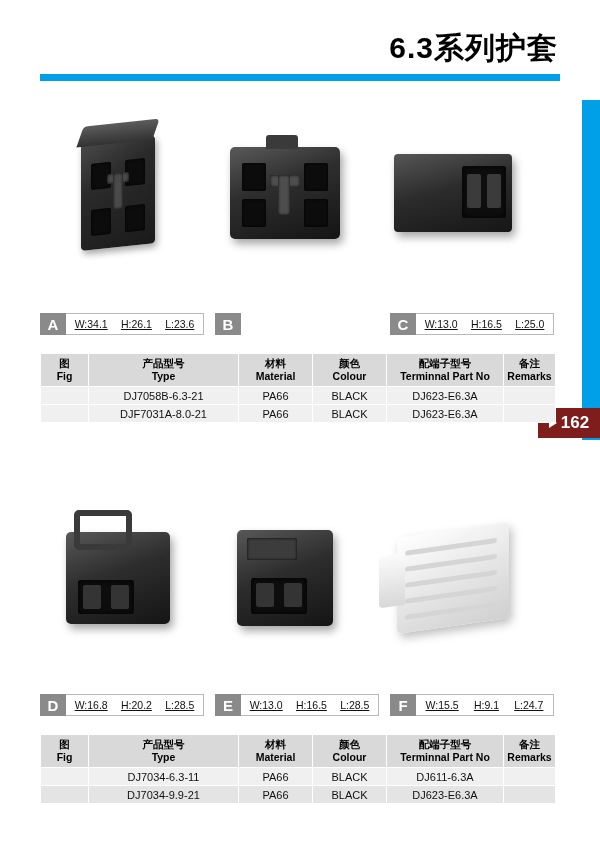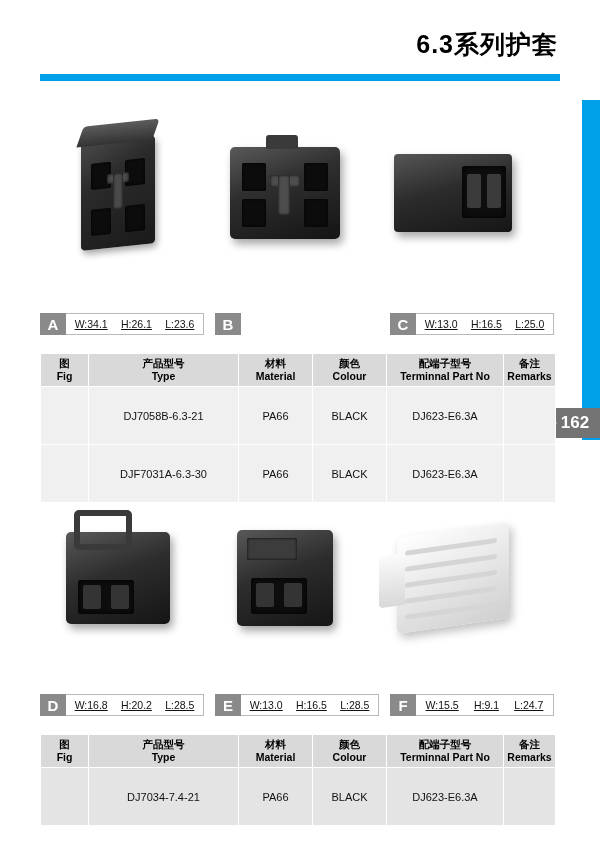--- a/index.html
+++ b/index.html
@@ -18,21 +18,21 @@
     position: relative;
     width: 600px;
     height: 848px;
   }
 
   
   .header-title {
     position: absolute;
     right: 42px;
     top: 28px;
-    font-size: 25px;
+    font-size: 30px;
     font-weight: bold;
     color: #000000;
     letter-spacing: 1px;
     margin-left: 34px;
   }
   .header-rule {
     position: absolute;
     left: 40px;
     top: 74px;
     width: 520px;
@@ -48,21 +48,21 @@
     width: 18px;
     height: 340px;
     background: #00a0e9;
   }
   .page-num-box {
     position: absolute;
     right: 0;
     top: 408px;
     width: 62px;
     height: 30px;
-    background: #737373;
+    background: #7f1d1d;
     color: #ffffff;
     font-size: 17px;
     font-weight: bold;
     display: flex;
     align-items: center;
     justify-content: center;
     gap: 4px;
   }
   .page-num-box .tri {
     width: 0;
@@ -145,21 +145,21 @@
     font-weight: bold;
     font-size: 10.5px;
     line-height: 1.25;
     padding: 3px 2px;
     text-align: center;
     vertical-align: middle;
   }
   .tbl td {
     border: 1px solid #ffffff;
     text-align: center;
-    padding: 20px 2px;
+    padding: 0 2px;
     color: #111111;
     font-size: 11px;
     height: 17px;
   }
   .tbl tr.odd td { background: #f0f0f0; }
   .tbl tr.even td { background: #e4e4e4; }
   .col-fig   { width: 48px; }
   .col-type  { width: 150px; }
   .col-mat   { width: 74px; }
   .col-col   { width: 74px; }
@@ -373,21 +373,21 @@
       <tr class="odd">
         <td></td>
         <td>DJ7058B-6.3-21</td>
         <td>PA66</td>
         <td>BLACK</td>
         <td>DJ623-E6.3A</td>
         <td></td>
       </tr>
       <tr class="odd">
         <td></td>
-        <td>DJF7031A-6.3-30</td>
+        <td>DJF7031A-8.0-21</td>
         <td>PA66</td>
         <td>BLACK</td>
         <td>DJ623-E6.3A</td>
         <td></td>
       </tr>
     </tbody>
   </table>
 
   <div class="photos" style="top:495px;">
 
@@ -488,23 +488,31 @@
           <div>配端子型号</div>
           <div>Terminnal Part No</div>
         </th>
         <th>
           <div>备注</div>
           <div>Remarks</div>
         </th>
       </tr>
     </thead>
     <tbody>
+      <tr class="odd">
+        <td></td>
+        <td>DJ7034-6.3-11</td>
+        <td>PA66</td>
+        <td>BLACK</td>
+        <td>DJ611-6.3A</td>
+        <td></td>
+      </tr>
       <tr class="even">
         <td></td>
-        <td>DJ7034-7.4-21</td>
+        <td>DJ7034-9.9-21</td>
         <td>PA66</td>
         <td>BLACK</td>
         <td>DJ623-E6.3A</td>
         <td></td>
       </tr>
     </tbody>
   </table>
 
 </div>
 

